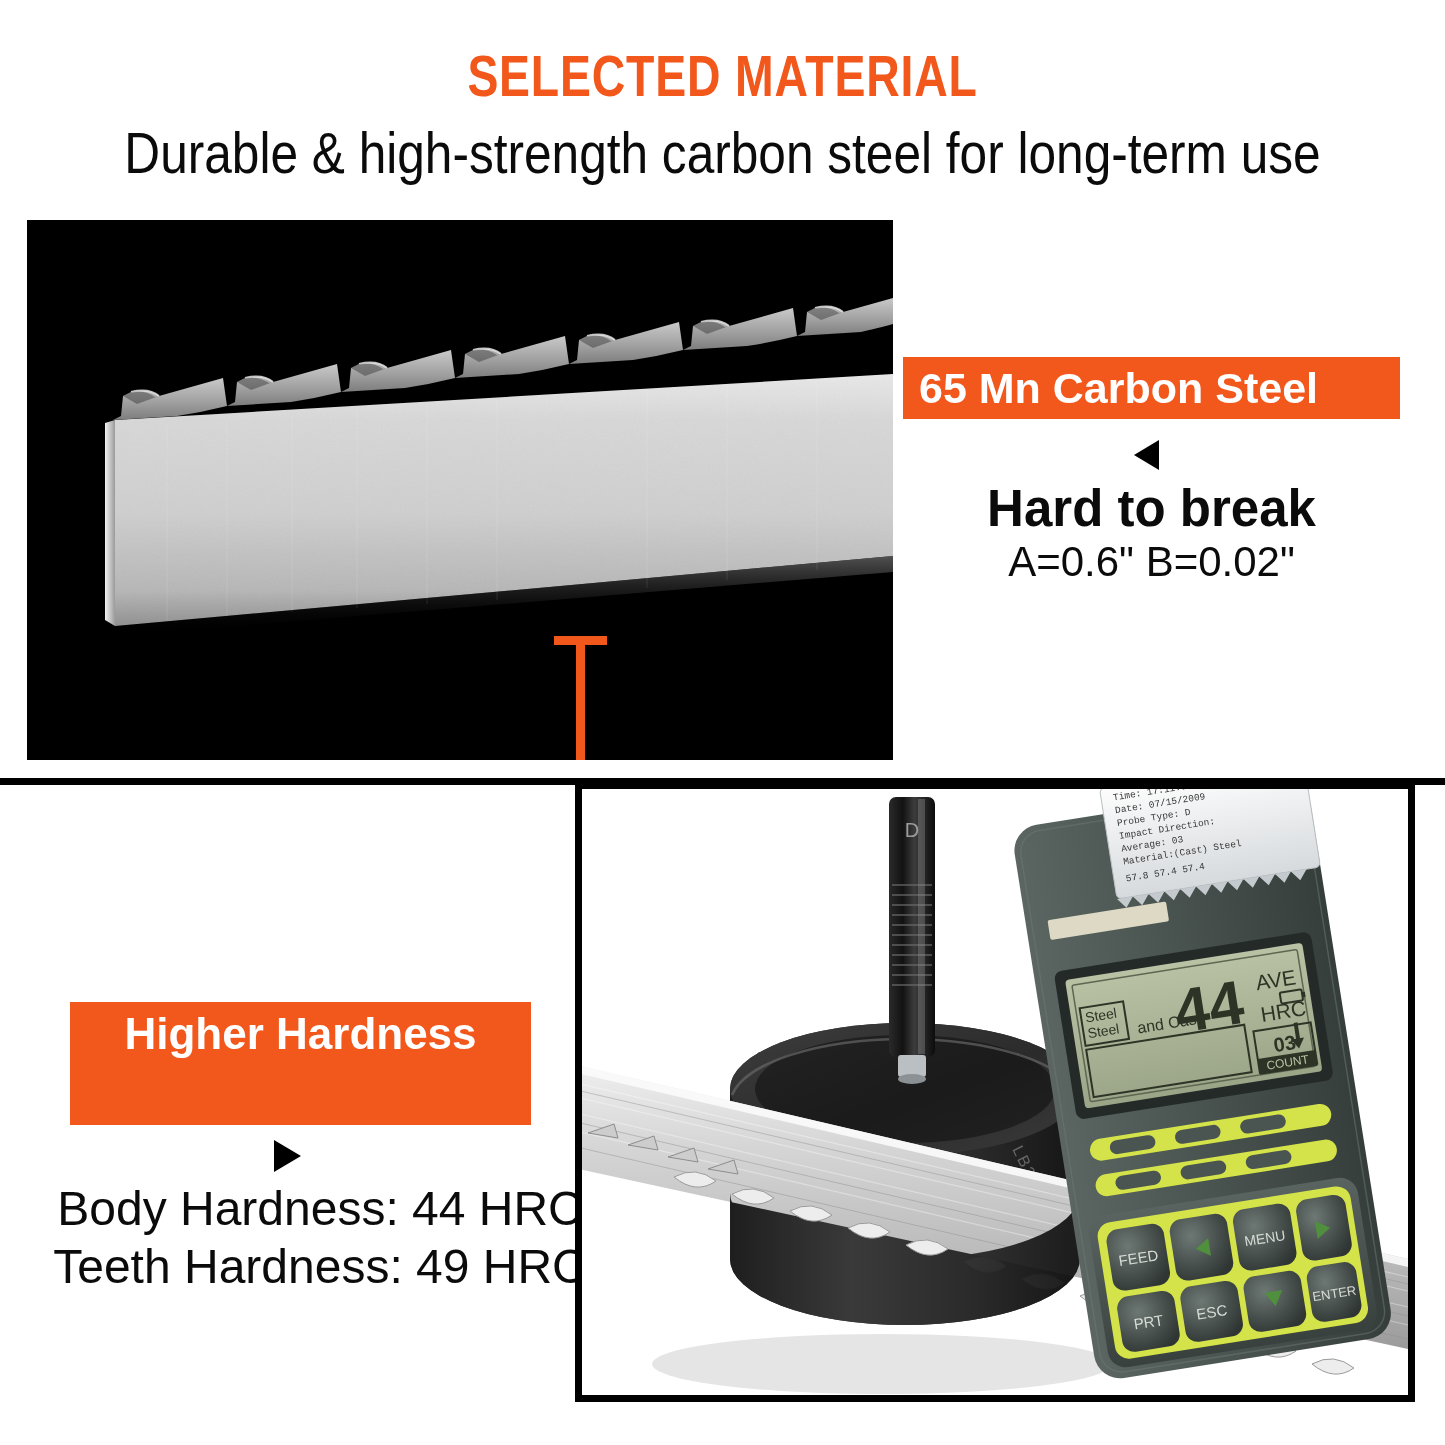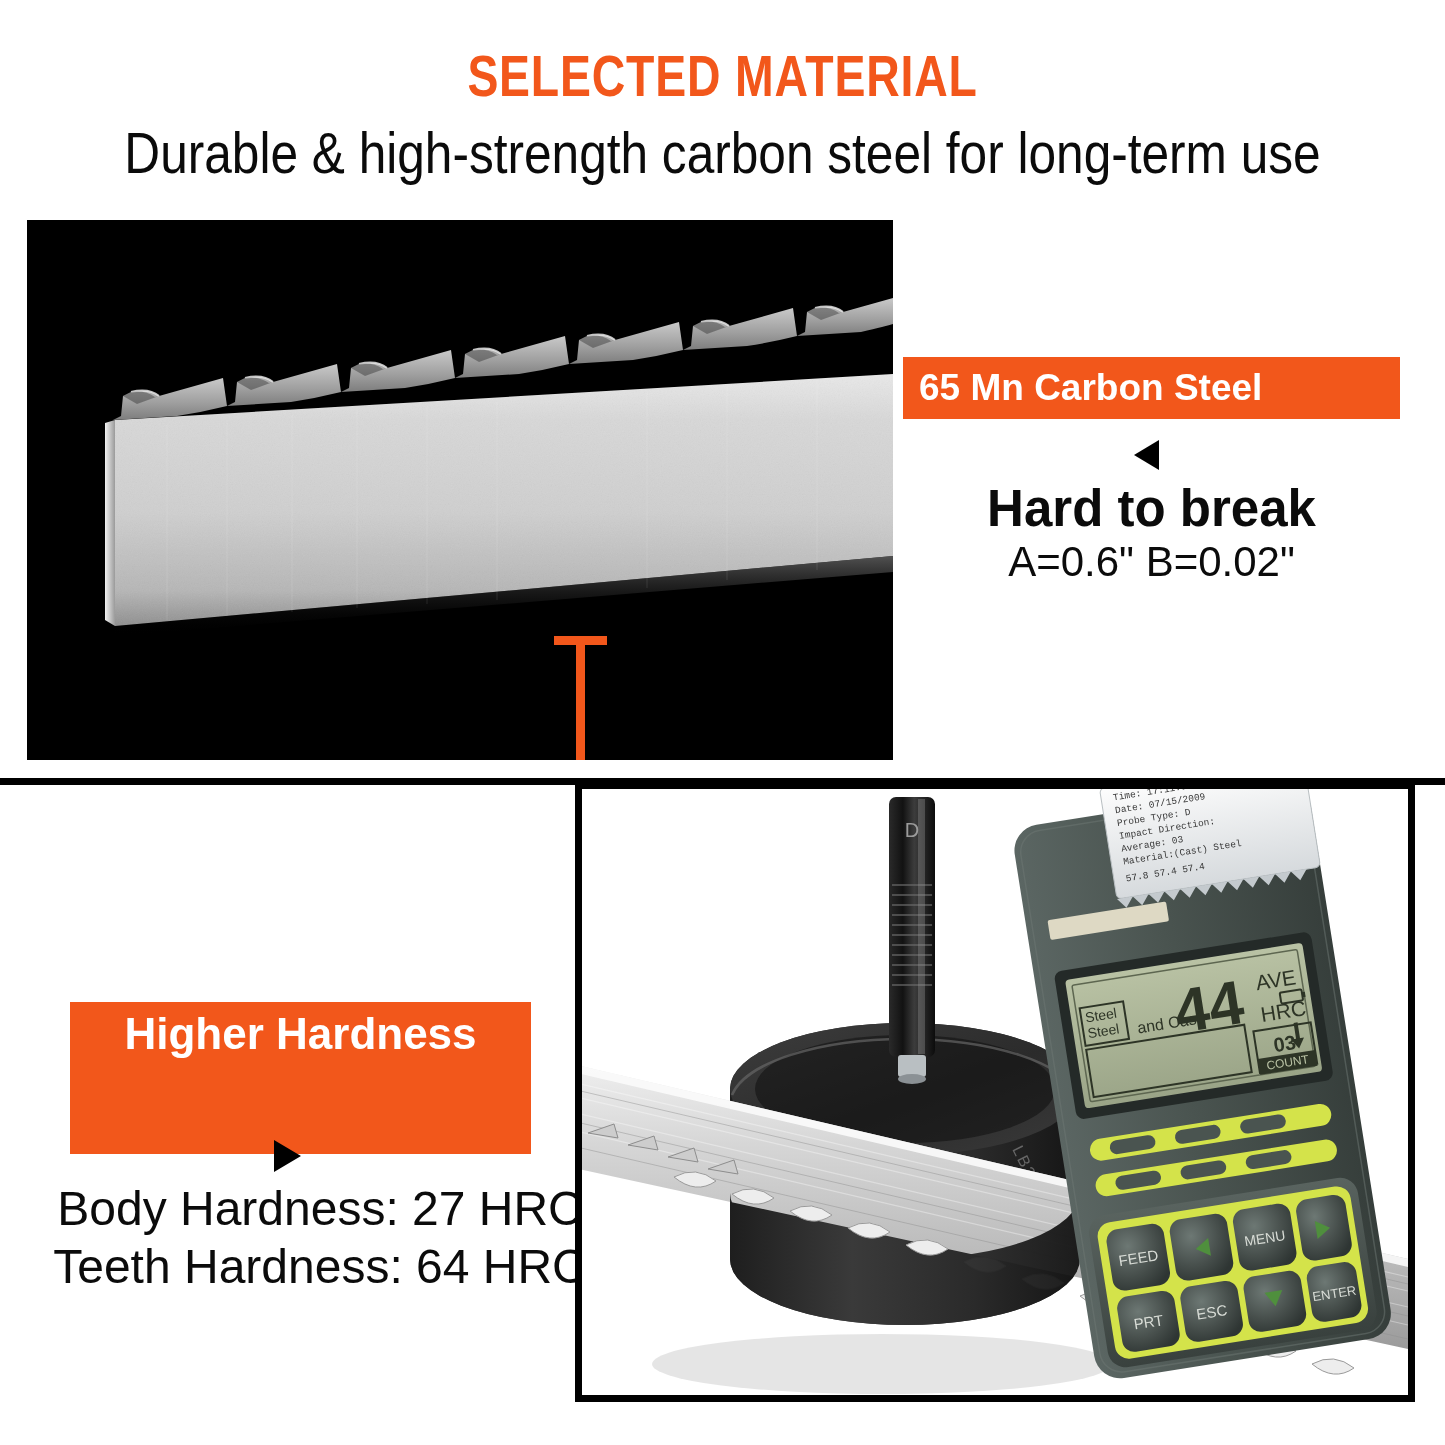--- a/index.html
+++ b/index.html
@@ -62,21 +62,21 @@
   #dim-a-vertical { left: 549px; top: 418px; width: 9px; height: 164px; }
   #dim-a-cap-top  { left: 527px; top: 416px; width: 53px; height: 9px; }
 
   
   #badge-steel {
     position: absolute;
     left: 903px; top: 357px;
     width: 497px; height: 62px;
     background: #F2571B;
     color: #ffffff;
-    font-size: 37px;
+    font-size: 43px;
     font-weight: bold;
     line-height: 62px;
     text-align: left;
     padding-left: 16px;
     box-sizing: border-box;
     white-space: nowrap;
   }
   #arrow-left-steel {
     position: absolute;
     left: 1134px; top: 440px;
@@ -113,21 +113,21 @@
     position: absolute;
     left: 0; top: 778px;
     width: 1445px; height: 7px;
     background: #000000;
   }
 
   
   #badge-hardness {
     position: absolute;
     left: 70px; top: 1002px;
-    width: 461px; height: 152px;
+    width: 461px; height: 123px;
     background: #F2571B;
     color: #ffffff;
     font-size: 44px;
     font-weight: bold;
     line-height: 60px;
     text-align: center;
     padding-top: 2px;
     box-sizing: border-box;
     white-space: nowrap;
   }
@@ -271,23 +271,23 @@
 <div id="text-dimensions">A=0.6"   B=0.02"</div>
 
 <div id="divider"></div>
 
 <div id="badge-hardness">
   <div>Higher Hardness</div>
 </div>
 
 <div id="arrow-right-hardness"></div>
 
-<div id="text-body-hardness">Body Hardness: 27 HRC</div>
-
-<div id="text-teeth-hardness">Teeth Hardness: 64 HRC</div>
+<div id="text-body-hardness">Body Hardness: 44 HRC</div>
+
+<div id="text-teeth-hardness">Teeth Hardness: 49 HRC</div>
 
 <div id="tester-panel">
 
   <svg id="tester-svg" width="826" height="606" viewBox="0 0 826 606">
     <defs>
       <linearGradient id="bladeFace2" x1="0" y1="0" x2="0" y2="1">
         <stop offset="0%" stop-color="#f1f1f1"></stop>
         <stop offset="30%" stop-color="#d6d6d6"></stop>
         <stop offset="70%" stop-color="#b9b9b9"></stop>
         <stop offset="100%" stop-color="#9b9b9b"></stop>

